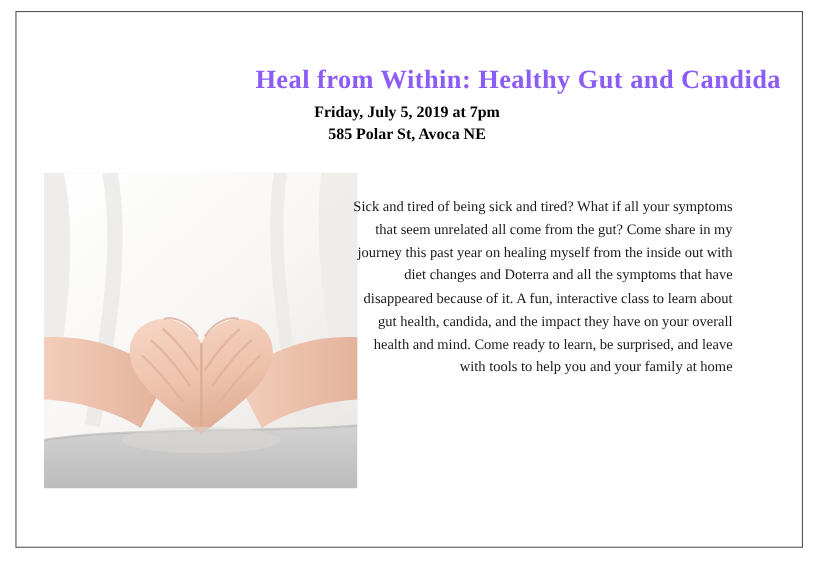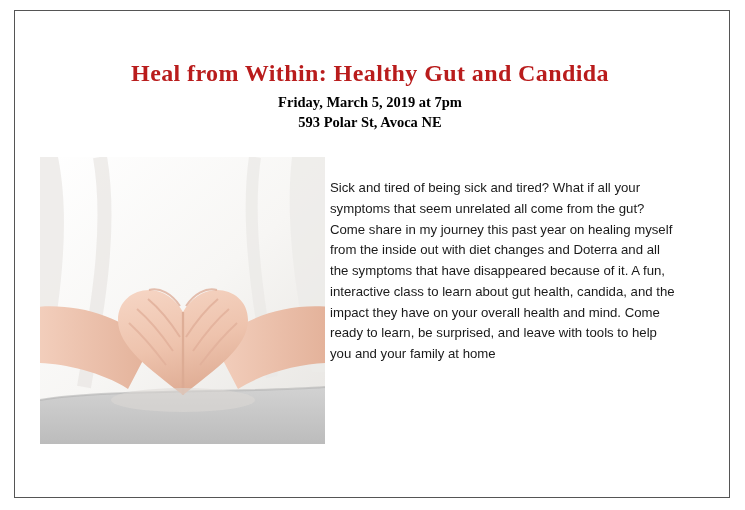--- a/index.html
+++ b/index.html
@@ -37,23 +37,24 @@
     left: 30px;
     top: 60px;
     width: 680px;
     text-align: center;
   }
   #event-title {
     font-family: "Liberation Serif", serif;
     font-weight: bold;
     font-size: 24px;
     letter-spacing: 0.4px;
-    color: #b91c1c;
+    color: #8b5cf6;
     margin: 0 0 8px 0;
     line-height: 1.1;
+    text-align: right;
   }
   #event-datetime {
     font-family: "Liberation Serif", serif;
     font-weight: bold;
     font-size: 14.5px;
     color: #000000;
     margin: 0 0 2px 0;
     line-height: 1.2;
   }
   #event-address {
@@ -77,28 +78,28 @@
   }
   #photo svg {
     display: block;
     width: 285px;
     height: 287px;
   }
 
   
   #description {
     position: absolute;
-    left: 330px;
+    left: 320px;
     top: 165px;
     width: 346px;
-    font-family: Liberation Sans, sans-serif;
+    font-family: Liberation Serif, serif;
     font-size: 13.2px;
     line-height: 1.57;
     color: #1a1a1a;
-    text-align: left;
+    text-align: right;
   }
   #host-line {
     position: absolute;
     left: 336px;
     top: 388px;
     width: 346px;
     font-family: "Liberation Sans", sans-serif;
     font-style: italic;
     font-size: 13.2px;
     color: #1a1a1a;
@@ -106,22 +107,22 @@
 </style>
 </head>
 <body>
 
 <div id="flyer">
 
   <div id="page-border"></div>
 
   <div id="title-block">
     <h1 id="event-title">Heal from Within: Healthy Gut and Candida</h1>
-    <div id="event-datetime">Friday, March 5, 2019 at 7pm</div>
-    <div id="event-address">593 Polar St, Avoca NE</div>
+    <div id="event-datetime">Friday, July 5, 2019 at 7pm</div>
+    <div id="event-address">585 Polar St, Avoca NE</div>
   </div>
 
   <div id="photo">
     <svg viewBox="0 0 285 287" xmlns="http://www.w3.org/2000/svg" aria-hidden="true">
       <defs>
         <linearGradient id="shirtGrad" x1="0" y1="0" x2="1" y2="1">
           <stop offset="0%" stop-color="#ffffff"></stop>
           <stop offset="55%" stop-color="#f7f6f4"></stop>
           <stop offset="100%" stop-color="#e9e7e4"></stop>
         </linearGradient>

